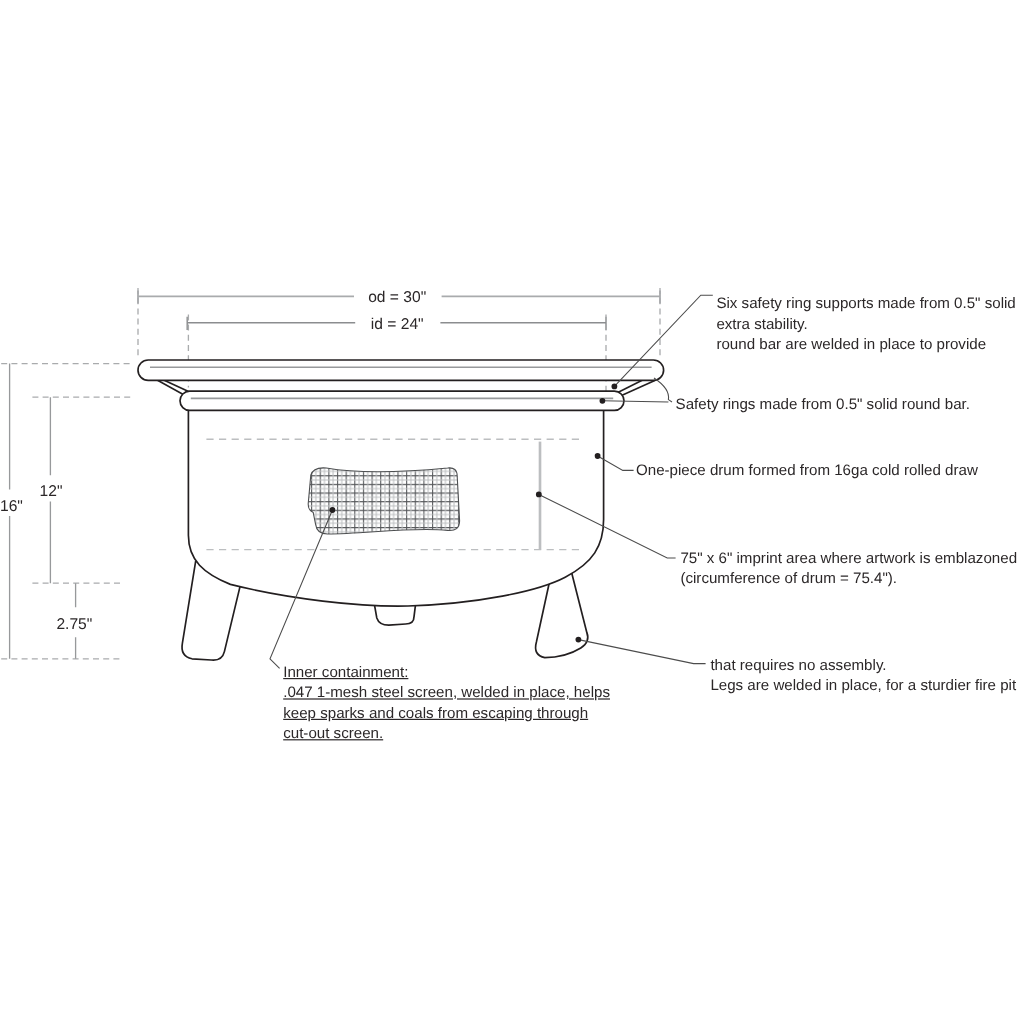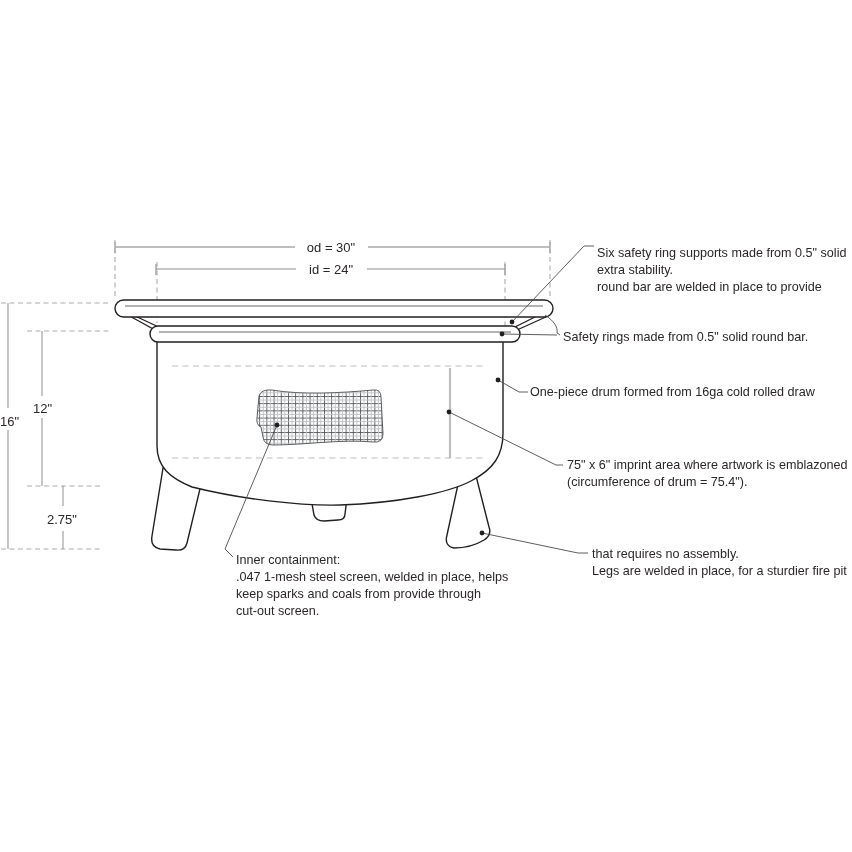--- a/index.html
+++ b/index.html
@@ -123,20 +123,20 @@
   <div class="callout" style="left:567px;top:457px;">
     <div>75" x 6" imprint area where artwork is emblazoned</div>
     <div>(circumference of drum = 75.4").</div>
   </div>
 
   <div class="callout" style="left:592px;top:546px;">
     <div>that requires no assembly.</div>
     <div>Legs are welded in place, for a sturdier fire pit</div>
   </div>
 
-  <div class="callout" style="left:236px;top:552px;">
+  <div class="callout" style="left:236px;top:552px;text-decoration:underline;">
     <div>Inner containment:</div>
     <div>.047 1-mesh steel screen, welded in place, helps</div>
-    <div>keep sparks and coals from provide through</div>
+    <div>keep sparks and coals from escaping through</div>
     <div>cut-out screen.</div>
   </div>
 
 </div>
 
 </body></html>

